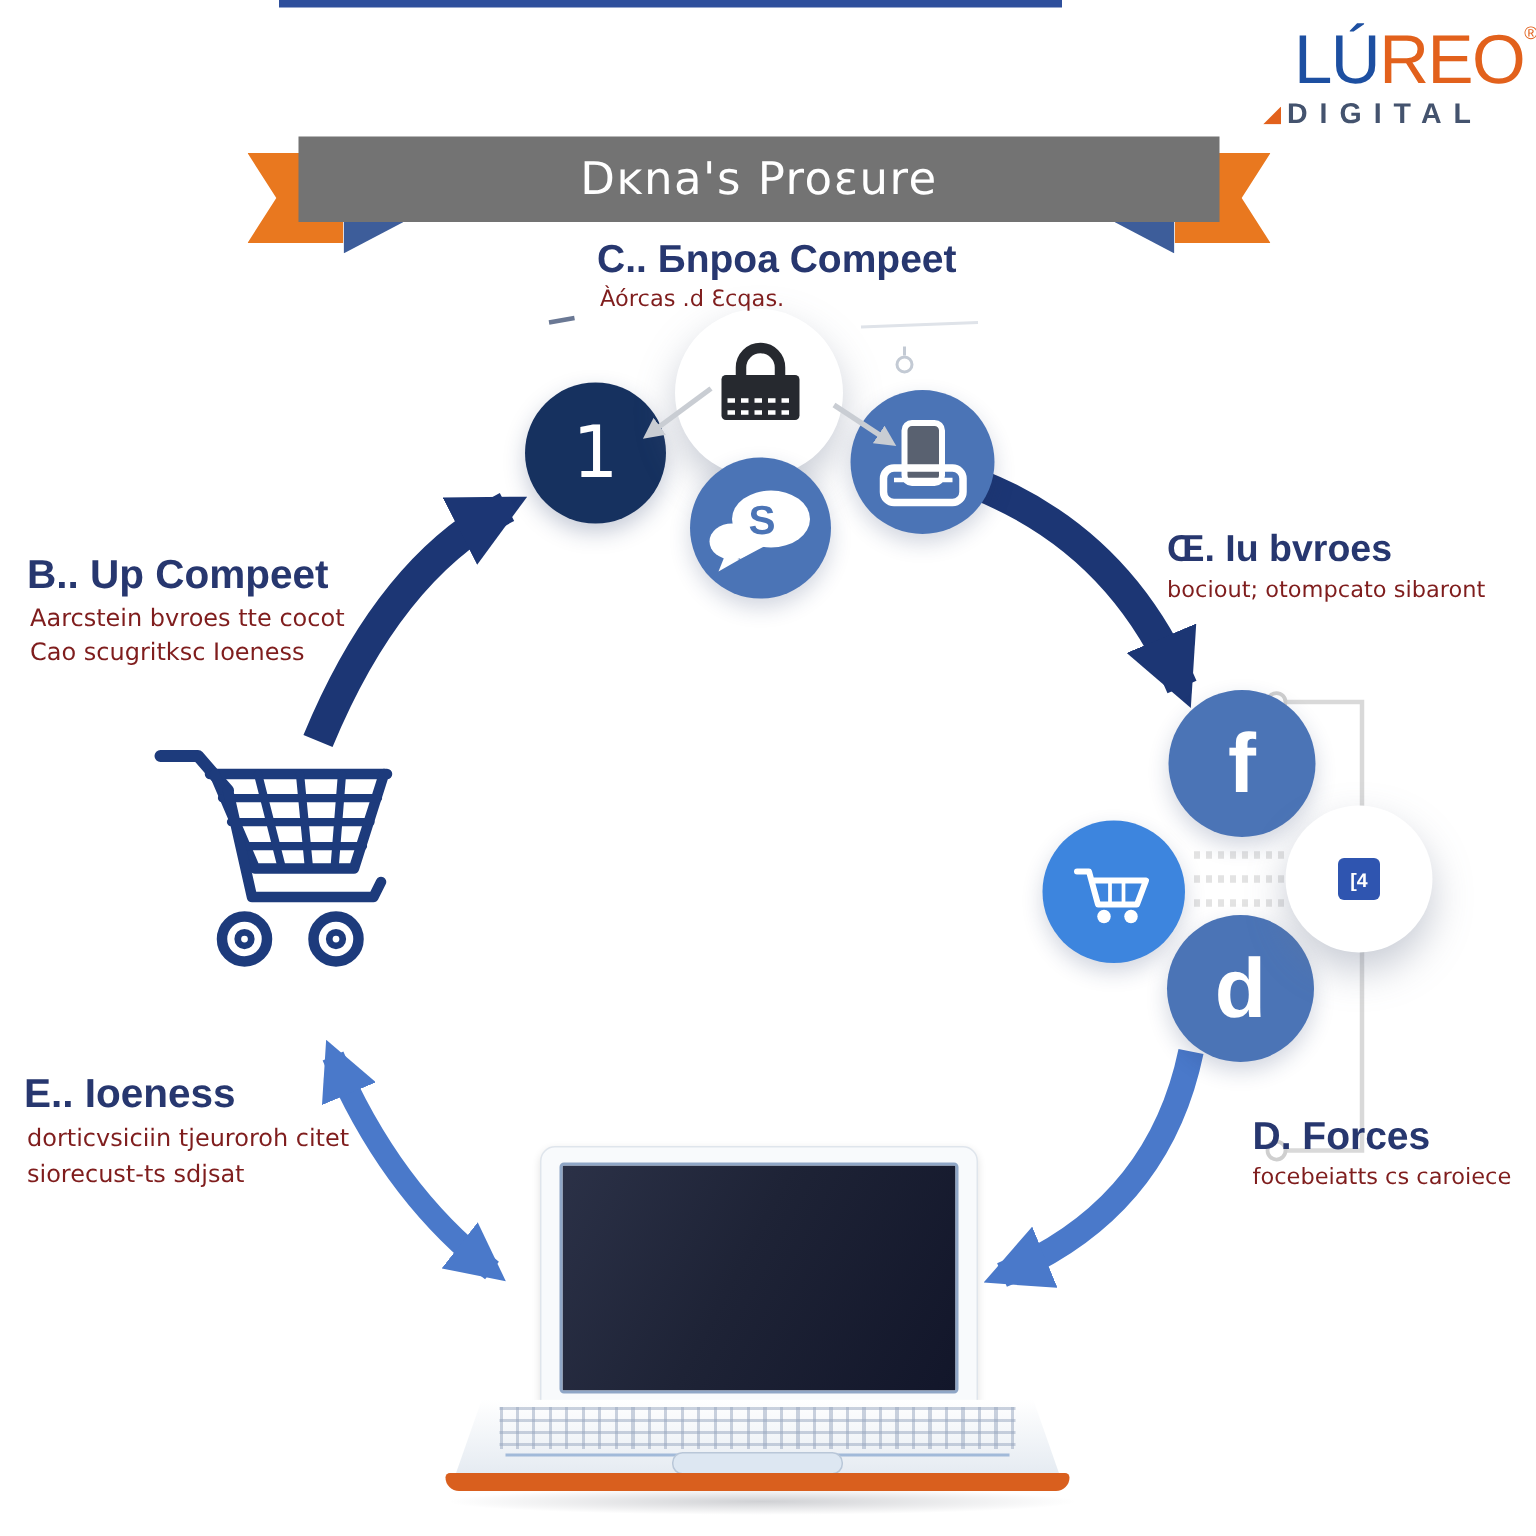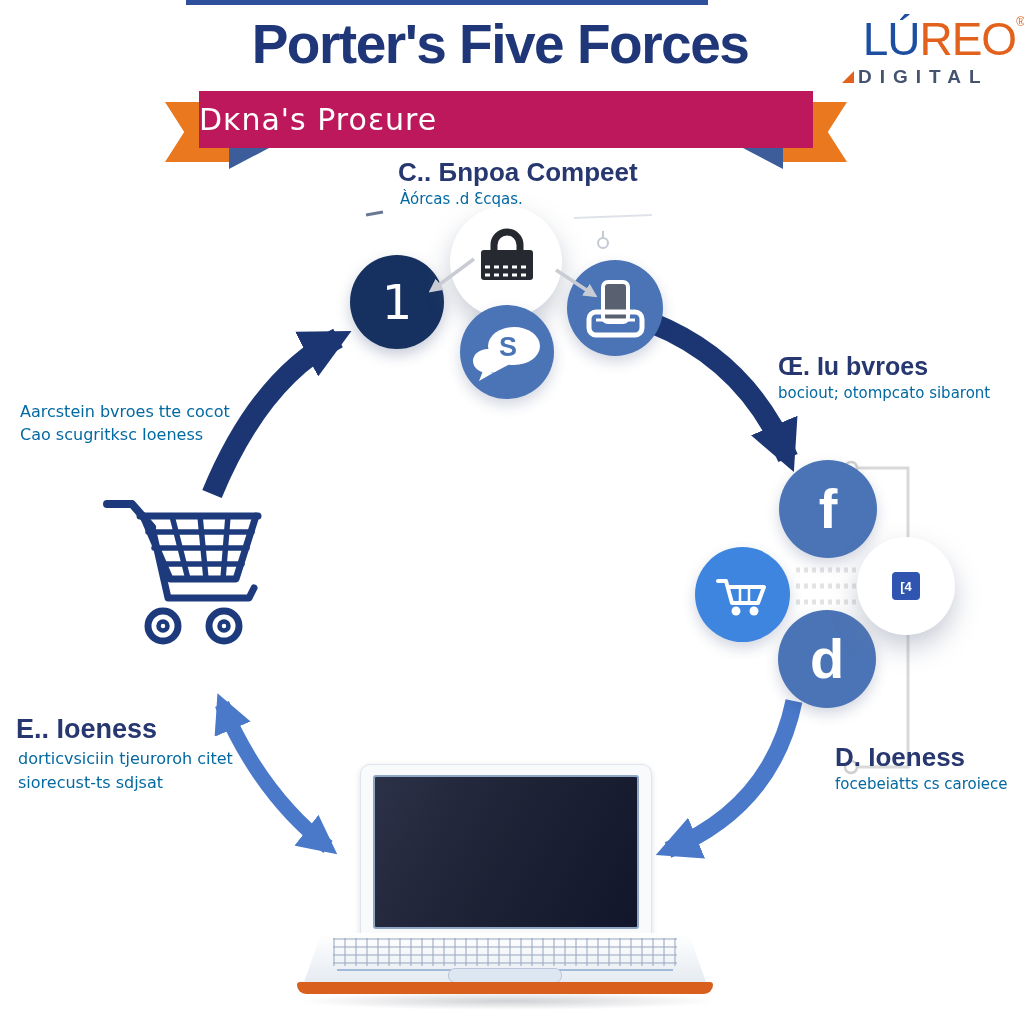--- a/index.html
+++ b/index.html
@@ -25,22 +25,22 @@
   .logo-swoosh{width:12px;height:12px;background:#e2611c;clip-path:polygon(0 100%,100% 0,100% 100%);}
   .logo-digital{font-size:19px;letter-spacing:8px;color:#44536e;font-weight:600;}
   
   .ribbon-tail{top:102px;width:64px;height:60px;background:#e9781f;}
   .ribbon-tail.left{left:165px;clip-path:polygon(0 0,100% 0,100% 100%,0 100%,30% 50%);}
   .ribbon-tail.right{left:783px;clip-path:polygon(0 0,100% 0,70% 50%,100% 100%,0 100%);}
   .ribbon-fold{top:148px;width:40px;height:21px;background:#3d5d9a;}
   .ribbon-fold.left{left:229px;clip-path:polygon(0 0,100% 0,0 100%);}
   .ribbon-fold.right{left:743px;clip-path:polygon(0 0,100% 0,100% 100%);}
   .ribbon-band{
-    left:199px;top:91px;width:614px;height:57px;background:#be185d;
-    display:flex;align-items:center;
+    left:199px;top:91px;width:614px;height:57px;background:#737373;
+    display:flex;align-items:center;justify-content:center;
   }
   .ribbon-label{color:#ffffff;font-size:30px;font-weight:500;font-family:"DejaVu Sans",sans-serif;letter-spacing:1px;}
   
   .svg-layer{left:0;top:0;width:1024px;height:1024px;pointer-events:none;}
   .z1{z-index:1;} .z2{z-index:2;} .z3{z-index:3;} .z4{z-index:4;}
   
   .circle{border-radius:50%;display:flex;align-items:center;justify-content:center;}
   .c-one{left:350px;top:255px;width:94px;height:94px;background:#16315f;box-shadow:0 6px 14px rgba(30,50,100,.25);}
   .c-one .num{color:#fff;font-size:48px;font-weight:400;font-family:"DejaVu Sans",sans-serif;}
   .c-lock{left:450px;top:206px;width:112px;height:112px;background:#ffffff;box-shadow:0 12px 26px rgba(110,120,145,.38);}
@@ -48,21 +48,21 @@
   .c-phone{left:567px;top:260px;width:96px;height:96px;background:#4b74b6;box-shadow:0 6px 14px rgba(30,50,100,.2);}
   .c-f{left:779px;top:460px;width:98px;height:98px;background:#4b74b6;box-shadow:0 6px 14px rgba(30,50,100,.2);}
   .c-f .glyph,.c-d .glyph{color:#fff;font-size:56px;font-weight:700;line-height:1;}
   .c-cart{left:695px;top:547px;width:95px;height:95px;background:#3d85de;box-shadow:0 6px 14px rgba(30,50,100,.2);}
   .c-d{left:778px;top:610px;width:98px;height:98px;background:#4b74b6;box-shadow:0 6px 14px rgba(30,50,100,.2);}
   .c-badge{left:857px;top:537px;width:98px;height:98px;background:#ffffff;box-shadow:0 12px 26px rgba(110,120,145,.38);}
   .badge-sq{width:28px;height:28px;background:#2f55b0;border-radius:4px;display:flex;align-items:center;justify-content:center;
     color:#fff;font-size:13px;font-weight:700;}
   
   .force-head{color:#27376f;font-weight:700;white-space:nowrap;}
-  .force-sub{color:#0369a1;white-space:nowrap;font-family:"DejaVu Sans",sans-serif;}
+  .force-sub{color:#7f1d1d;white-space:nowrap;font-family:"DejaVu Sans",sans-serif;}
   .t-top-h{left:398px;top:157px;font-size:26px;}
   .t-top-s{left:400px;top:190px;font-size:15px;}
   .t-left-h{left:18px;top:368px;font-size:27px;}
   .t-left-s1{left:20px;top:402px;font-size:16px;}
   .t-left-s2{left:20px;top:425px;font-size:16px;}
   .t-right-h{left:778px;top:352px;font-size:25px;}
   .t-right-s{left:778px;top:384px;font-size:15px;}
   .t-bl-h{left:16px;top:714px;font-size:27px;}
   .t-bl-s1{left:18px;top:749px;font-size:16px;}
   .t-bl-s2{left:18px;top:773px;font-size:16px;}
@@ -98,21 +98,20 @@
   .laptop-shadow{left:296px;top:992px;width:424px;height:18px;
     background:radial-gradient(ellipse at center,rgba(40,45,60,.22) 0%,rgba(40,45,60,0) 70%);}
 </style>
 </head>
 <body>
 
 <div class="canvas">
 
   <div class="abs top-line z2"></div>
 
-  <div class="abs page-title z4">Porter's Five Forces</div>
 
   <div class="abs logo z4">
     <div class="logo-word"><span class="logo-lu">LÚ</span><span class="logo-reo">REO</span><sup class="logo-reg">®</sup></div>
     <div class="logo-sub">
       <span class="logo-swoosh"></span>
       <span class="logo-digital">DIGITAL</span>
     </div>
   </div>
 
   <div class="abs ribbon-tail left z1"></div>
@@ -229,31 +228,32 @@
     <g stroke="#c3cad4" fill="none" stroke-width="2">
       <circle cx="603" cy="243" r="5"></circle>
         <line x1="603" y1="231" x2="603" y2="237"></line>
     </g>
     <line x1="366" y1="215" x2="383" y2="212" stroke="#6a7894" stroke-width="3"></line>
   </svg>
 
   <div class="abs force-head t-top-h z4">C.. Ƃnpoa Compeet</div>
   <div class="abs force-sub t-top-s z4">Àórcas .d Ɛcqas.</div>
 
+  <div class="abs force-head t-left-h z4">B.. Up Compeet</div>
   <div class="abs force-sub t-left-s1 z4">Aarcstein bvroes tte cocot</div>
   <div class="abs force-sub t-left-s2 z4">Cao scugritksc Ioeness</div>
 
   <div class="abs force-head t-right-h z4">Œ. Iu bvroes</div>
   <div class="abs force-sub t-right-s z4">bociout; otompcato sibaront</div>
 
   <div class="abs force-head t-bl-h z4">E.. Ioeness</div>
   <div class="abs force-sub t-bl-s1 z4">dorticvsiciin tjeuroroh citet</div>
   <div class="abs force-sub t-bl-s2 z4">siorecust-ts sdjsat</div>
 
-  <div class="abs force-head t-br-h z4">D. Ioeness</div>
+  <div class="abs force-head t-br-h z4">D. Forces</div>
   <div class="abs force-sub t-br-s z4">focebeiatts cs caroiece</div>
 
   <div class="abs laptop-shadow z1"></div>
   <div class="abs laptop-screen z2">
     <div class="screen-panel"></div>
   </div>
   <div class="abs laptop-base z2">
     <div class="keys"></div>
     <div class="kbline"></div>
     <div class="touchpad"></div>

